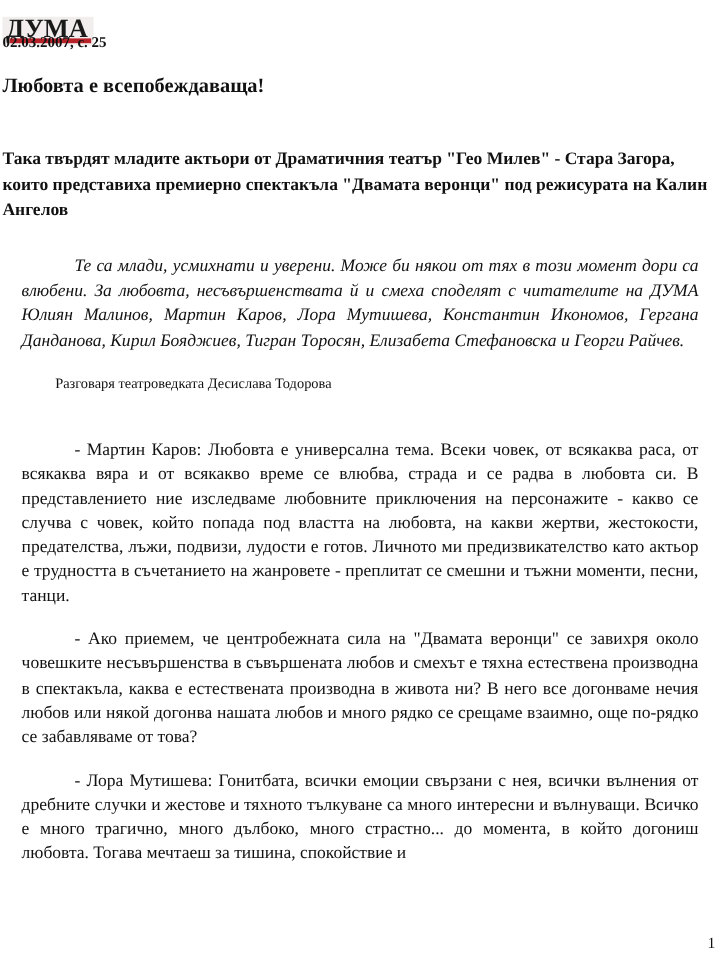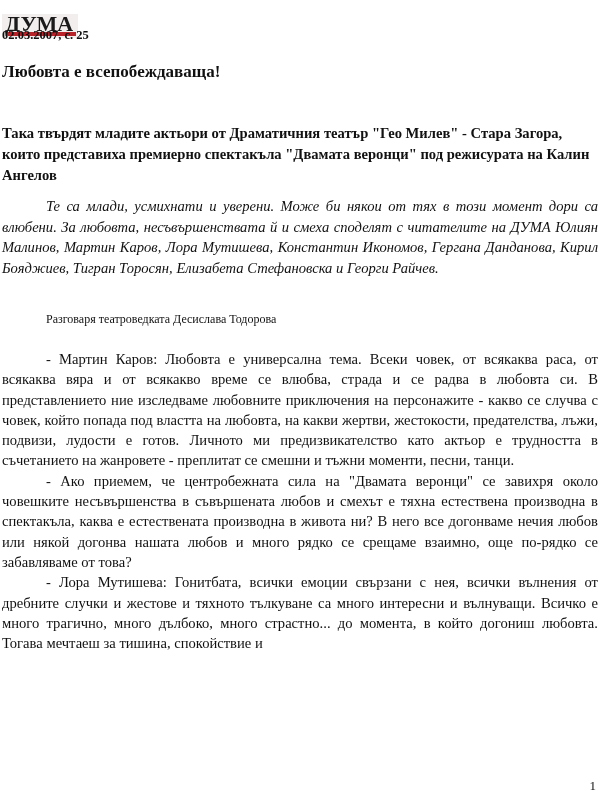--- a/index.html
+++ b/index.html
@@ -6,21 +6,21 @@
   body { width:600px; height:800px; position:relative; overflow:hidden; color:#111; font-family:"Liberation Serif", serif; }
   .logo { position:absolute; left:2px; top:14px; width:76px; height:24px; background:#f3eeee; }
   .logo-text { position:absolute; left:3px; top:-2px; font-family:"Liberation Serif", serif; font-weight:bold; font-size:22px; letter-spacing:0px; color:#1a1a1a; line-height:24px; }
   .logo-bar { position:absolute; left:6px; bottom:2px; width:68px; height:4px; background:#b8232a; }
   .dateline { position:absolute; left:2px; top:28px; font-weight:bold; font-size:12.5px; }
   .title { position:absolute; left:2px; top:62px; font-weight:bold; font-size:17px; }
   .lead { position:absolute; left:2px; top:99px; width:596px; font-weight:bold; font-size:14.6px; line-height:21px;margin-top:24px; }
   .intro { position:absolute; left:2px; top:196px; width:596px; font-style:italic; font-size:14.6px; line-height:20.5px; text-align:justify; }
   .byline { position:absolute; left:46px; top:312px; font-size:12px; }
   .body { position:absolute; left:2px; top:349px; width:596px; font-size:14.6px; line-height:20.3px; text-align:justify; }
-  .body p, .intro p { margin:0; text-indent:44px; }
+  .body p, .intro p { margin:16px; text-indent:44px; }
   .page-number { position:absolute; right:4px; top:778px; font-size:13px; }
 </style>
 </head>
 <body>
 
 <div class="logo">
   <span class="logo-text">ДУМА</span>
   <span class="logo-bar"></span>
 </div>
 <div class="dateline">02.03.2007, с. 25</div>

